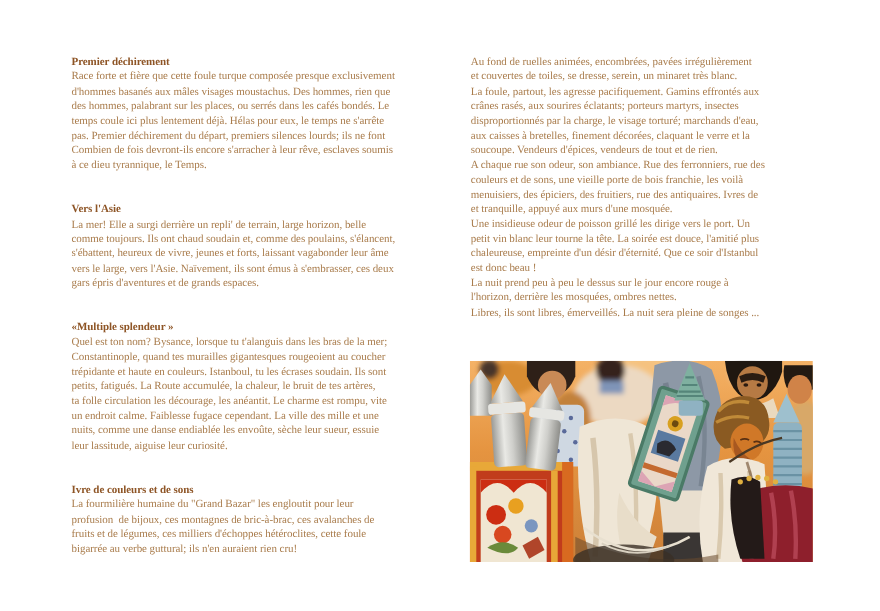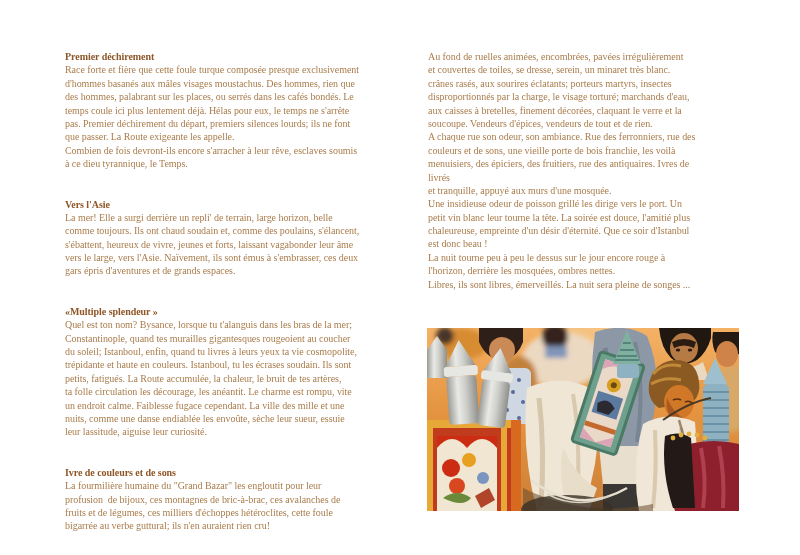--- a/index.html
+++ b/index.html
@@ -31,71 +31,69 @@
 <main class="page">
 
   <section id="left-col" class="col">
       <div class="section">
         <div class="line heading">Premier déchirement</div>
         <div class="line">Race forte et fière que cette foule turque composée presque exclusivement</div>
         <div class="line">d'hommes basanés aux mâles visages moustachus. Des hommes, rien que</div>
         <div class="line">des hommes, palabrant sur les places, ou serrés dans les cafés bondés. Le</div>
         <div class="line">temps coule ici plus lentement déjà. Hélas pour eux, le temps ne s'arrête</div>
         <div class="line">pas. Premier déchirement du départ, premiers silences lourds; ils ne font</div>
-        <div class="line">que passer. La Route exigeante les appelle.</div>
         <div class="line">Combien de fois devront-ils encore s'arracher à leur rêve, esclaves soumis</div>
         <div class="line">à ce dieu tyrannique, le Temps.</div>
       </div>
       <div class="section">
         <div class="line heading">Vers l'Asie</div>
         <div class="line">La mer! Elle a surgi derrière un repli' de terrain, large horizon, belle</div>
         <div class="line">comme toujours. Ils ont chaud soudain et, comme des poulains, s'élancent,</div>
         <div class="line">s'ébattent, heureux de vivre, jeunes et forts, laissant vagabonder leur âme</div>
         <div class="line">vers le large, vers l'Asie. Naïvement, ils sont émus à s'embrasser, ces deux</div>
         <div class="line">gars épris d'aventures et de grands espaces.</div>
       </div>
       <div class="section">
         <div class="line heading">«Multiple splendeur »</div>
         <div class="line">Quel est ton nom? Bysance, lorsque tu t'alanguis dans les bras de la mer;</div>
         <div class="line">Constantinople, quand tes murailles gigantesques rougeoient au coucher</div>
-        <div class="line">du soleil; Istanboul, enfin, quand tu livres à leurs yeux ta vie cosmopolite,</div>
         <div class="line">trépidante et haute en couleurs. Istanboul, tu les écrases soudain. Ils sont</div>
         <div class="line">petits, fatigués. La Route accumulée, la chaleur, le bruit de tes artères,</div>
         <div class="line">ta folle circulation les décourage, les anéantit. Le charme est rompu, vite</div>
         <div class="line">un endroit calme. Faiblesse fugace cependant. La ville des mille et une</div>
         <div class="line">nuits, comme une danse endiablée les envoûte, sèche leur sueur, essuie</div>
         <div class="line">leur lassitude, aiguise leur curiosité.</div>
       </div>
       <div class="section">
         <div class="line heading">Ivre de couleurs et de sons</div>
         <div class="line">La fourmilière humaine du "Grand Bazar" les engloutit pour leur</div>
         <div class="line">profusion  de bijoux, ces montagnes de bric-à-brac, ces avalanches de</div>
         <div class="line">fruits et de légumes, ces milliers d'échoppes hétéroclites, cette foule</div>
         <div class="line">bigarrée au verbe guttural; ils n'en auraient rien cru!</div>
       </div>
     </section>
 
   <section id="right-col" class="col">
       <div class="section">
         <div class="line">Au fond de ruelles animées, encombrées, pavées irrégulièrement</div>
         <div class="line">et couvertes de toiles, se dresse, serein, un minaret très blanc.</div>
+        <div class="line">La foule, partout, les agresse pacifiquement. Gamins effrontés aux</div>
         <div class="line">crânes rasés, aux sourires éclatants; porteurs martyrs, insectes</div>
         <div class="line">disproportionnés par la charge, le visage torturé; marchands d'eau,</div>
         <div class="line">aux caisses à bretelles, finement décorées, claquant le verre et la</div>
         <div class="line">soucoupe. Vendeurs d'épices, vendeurs de tout et de rien.</div>
         <div class="line">A chaque rue son odeur, son ambiance. Rue des ferronniers, rue des</div>
         <div class="line">couleurs et de sons, une vieille porte de bois franchie, les voilà</div>
         <div class="line">menuisiers, des épiciers, des fruitiers, rue des antiquaires. Ivres de</div>
-        <div class="line">livrés</div>
         <div class="line">et tranquille, appuyé aux murs d'une mosquée.</div>
         <div class="line">Une insidieuse odeur de poisson grillé les dirige vers le port. Un</div>
         <div class="line">petit vin blanc leur tourne la tête. La soirée est douce, l'amitié plus</div>
         <div class="line">chaleureuse, empreinte d'un désir d'éternité. Que ce soir d'Istanbul</div>
         <div class="line">est donc beau !</div>
-        <div class="line">La nuit tourne peu à peu le dessus sur le jour encore rouge à</div>
+        <div class="line">La nuit prend peu à peu le dessus sur le jour encore rouge à</div>
         <div class="line">l'horizon, derrière les mosquées, ombres nettes.</div>
         <div class="line">Libres, ils sont libres, émerveillés. La nuit sera pleine de songes ...</div>
       </div>
     </section>
 
   <figure class="photo">
     <svg viewBox="0 0 312 183" preserveAspectRatio="none">
       <defs>
         <linearGradient id="bgGrad" x1="0" y1="0" x2="0" y2="1">
           <stop offset="0" stop-color="#f4b266"></stop>

